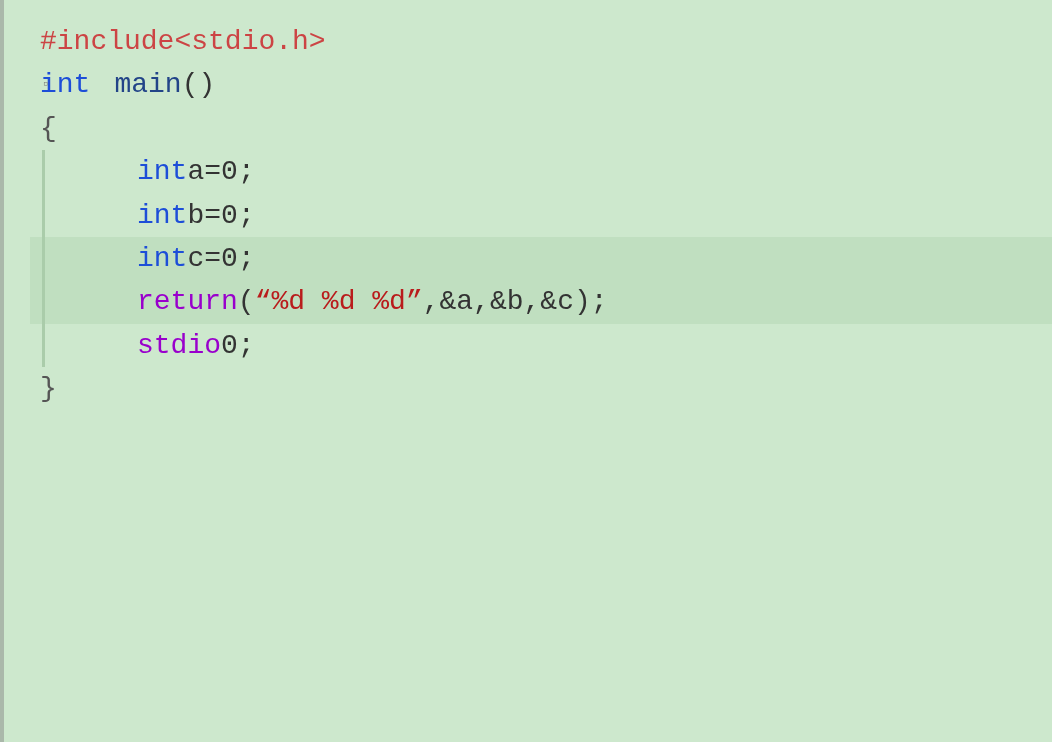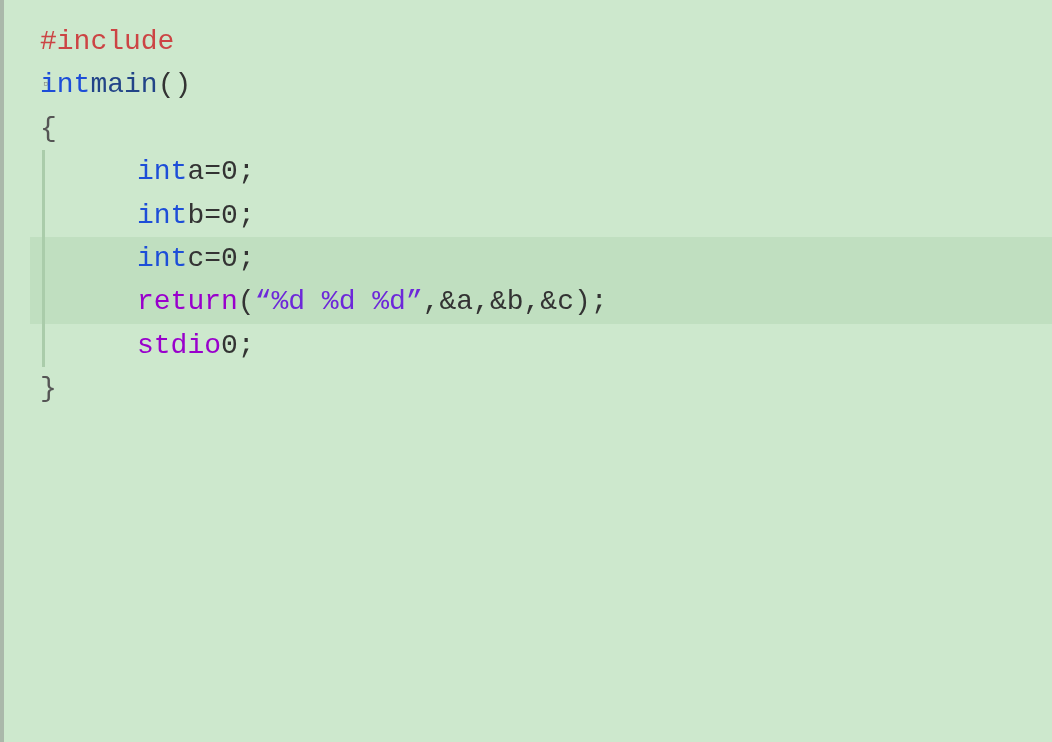--- a/index.html
+++ b/index.html
@@ -63,28 +63,28 @@
       background-color: #aaccaa;
       align-self: stretch;
       margin-right: 8px;
       margin-left: 2px;
     }
 
     
     .kw-include { color: #cc4444; font-weight: normal; }
     .kw-header  { color: #cc4444; }
     .kw-type    { color: #1d4ed8; }
-    .kw-func    { color: #224488; }
+    .kw-func    { color: #224488; margin-left: 24px; }
     .kw-paren   { color: #333333; }
     .kw-brace   { color: #555555; }
     .kw-var     { color: #333333; }
     .kw-op      { color: #333333; }
     .kw-num     { color: #333333; }
     .kw-semi    { color: #333333; }
-    .kw-string  { color: #6d28d9; text-align: right; }
+    .kw-string  { color: #b91c1c; text-align: right; }
     .kw-scanf   { color: #9900cc; }
     .kw-return  { color: #9900cc; }
     .kw-amp     { color: #333333; }
     .kw-comma   { color: #333333; }
     .kw-plain   { color: #333333; }
 
     .left-border {
       position: absolute;
       left: 0;
       top: 0;
@@ -96,20 +96,21 @@
 </head>
 <body>
 
 <div class="code-editor">
   <div class="left-border"></div>
   <div class="code-container" id="code-container">
   <div class="line">
         <div class="line-gutter"></div>
         <span class="kw-include">#include</span>
         <span class="kw-plain"> </span>
+        <span class="kw-header">&lt;stdio.h&gt;</span>
       </div>
       <div class="line">
         <div class="line-gutter">
           <span class="collapse-icon">▫</span>
         </div>
         <span class="kw-type">int</span>
         <span class="kw-plain"> </span>
         <span class="kw-func">main</span>
         <span class="kw-paren">()</span>
       </div>

